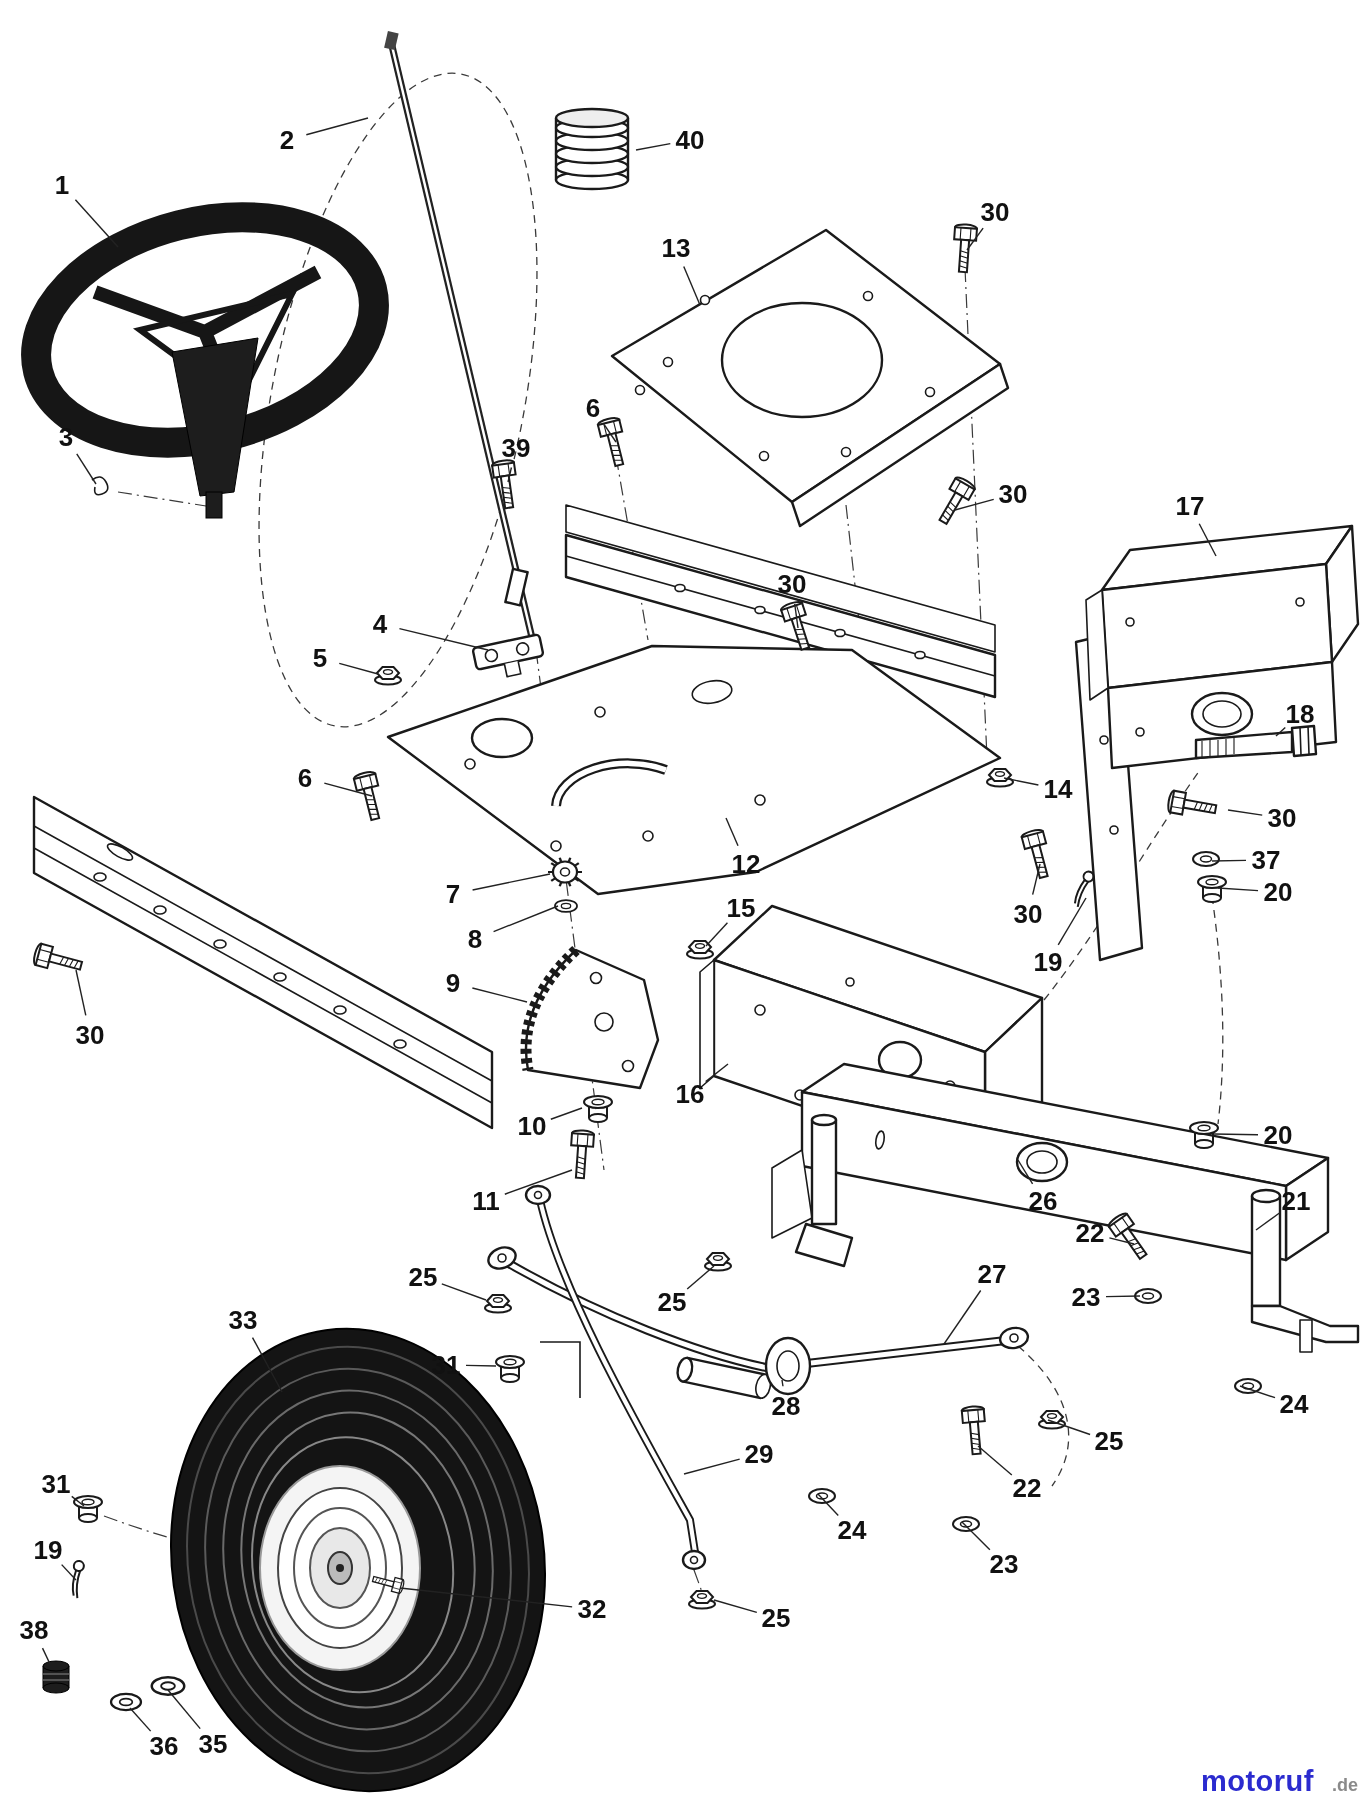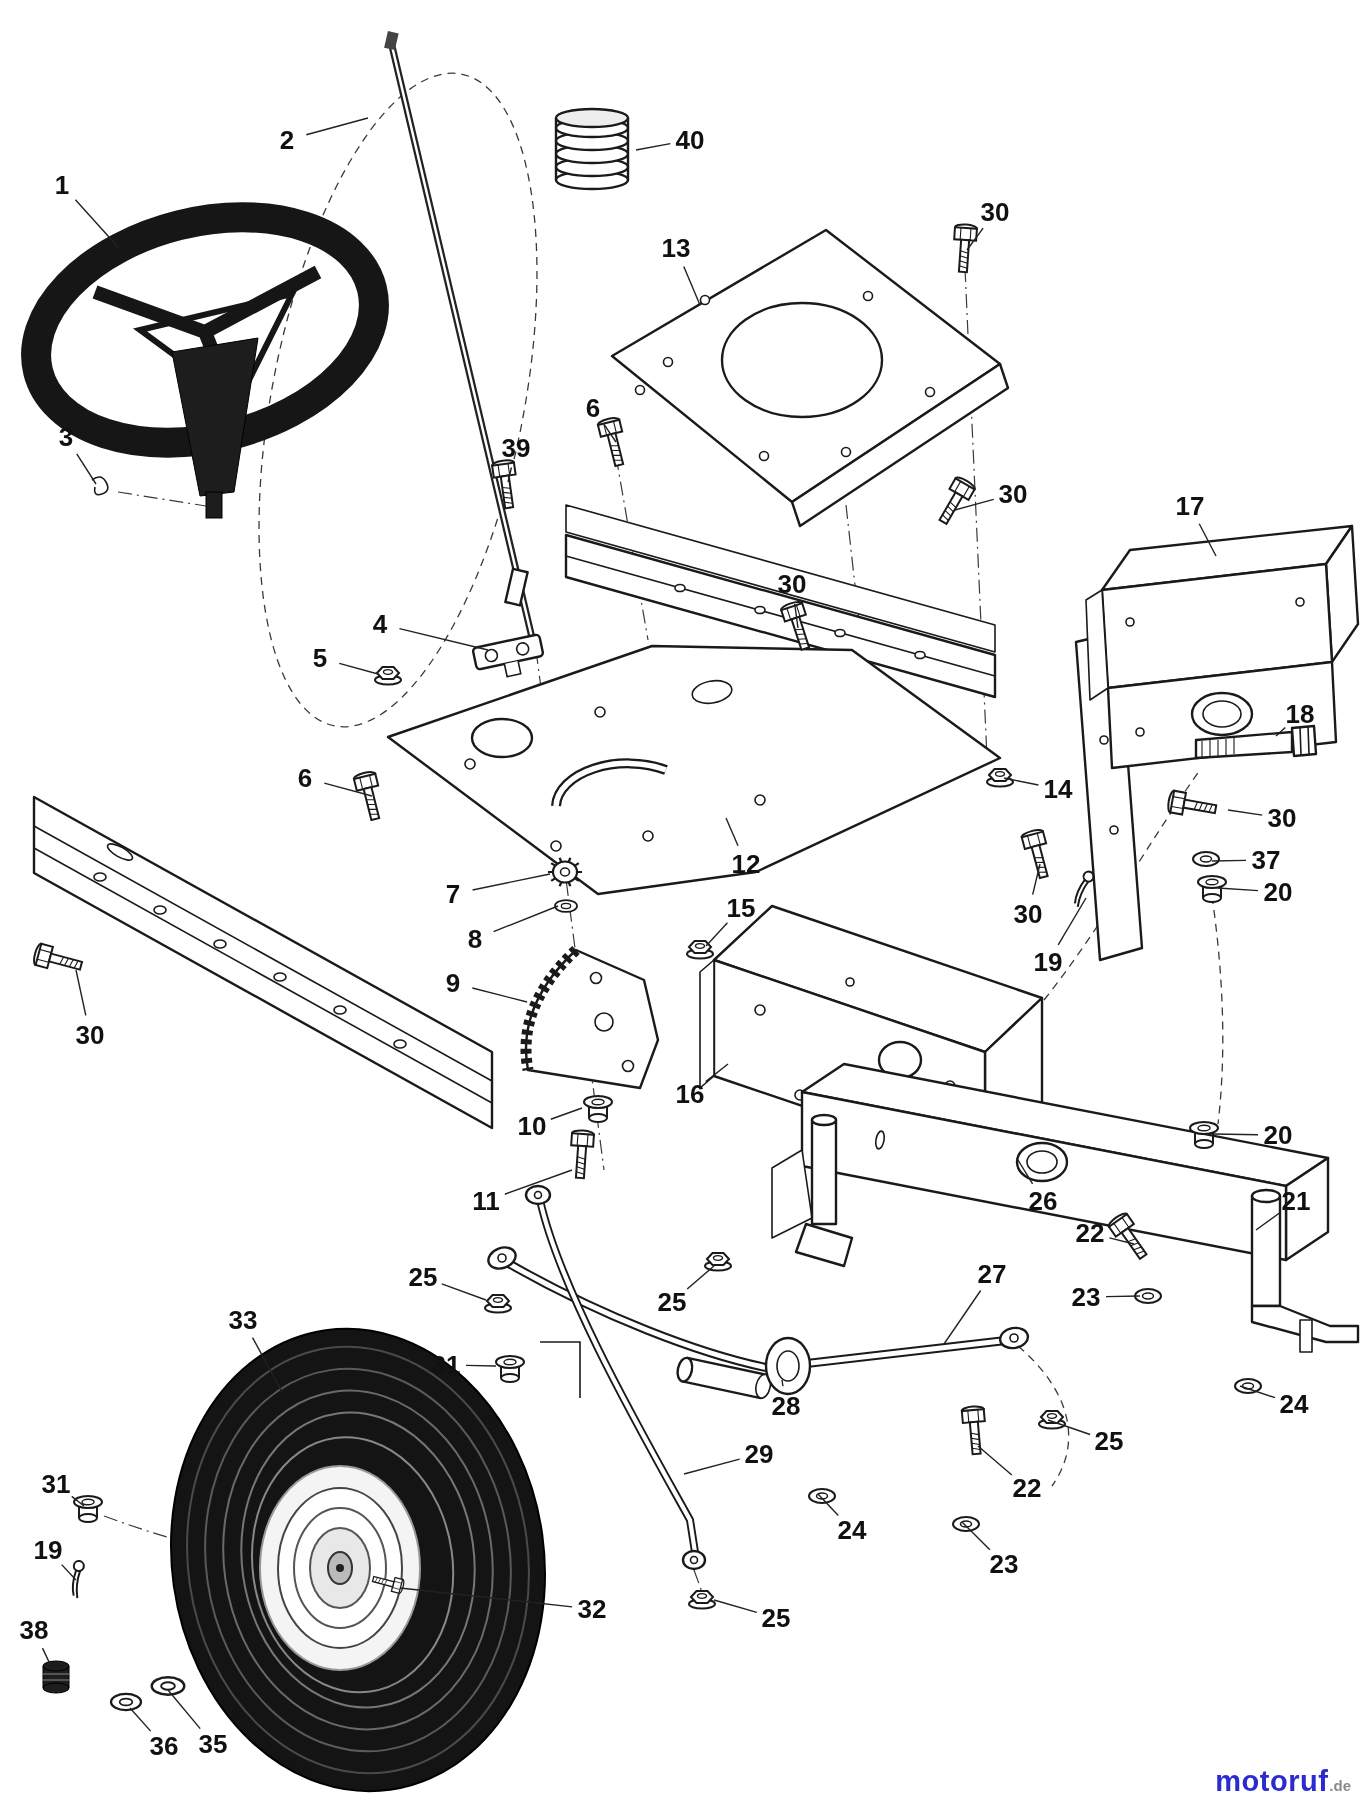--- a/index.html
+++ b/index.html
@@ -12,26 +12,26 @@
   .partT  { fill:#fff; stroke:#1a1a1a; stroke-width:1.6; stroke-linejoin:round; }
   .solid  { fill:#1d1d1d; stroke:#000; stroke-width:1; }
   .ln     { fill:none; stroke:#1a1a1a; stroke-width:1.6; }
   .dash   { fill:none; stroke:#3a3a3a; stroke-width:1.3; stroke-dasharray:8 6; }
   .dashdot{ fill:none; stroke:#3a3a3a; stroke-width:1.2; stroke-dasharray:14 5 2 5; }
   .teeth  { fill:none; stroke:#1a1a1a; stroke-width:11; stroke-dasharray:5 4.5; }
   .callout{ font:600 26px "Liberation Sans", sans-serif; fill:#111;
             text-anchor:middle; dominant-baseline:central; }
   .leader { stroke:#222; stroke-width:1.4; }
   #watermark {
-    position:absolute; right:16px; bottom:2px; display:flex; align-items:baseline; gap:1px;
+    position:absolute; right:9px; bottom:2px; display:flex; align-items:baseline; gap:18px;
     user-select:none;
     justify-content:space-between;
   }
   #watermark .brand { color:#2b2bcf; font-weight:bold; font-size:29px; letter-spacing:0.5px; }
-  #watermark .tld   { color:#8a8a8a; font-size:15px; font-weight:bold; }
+  #watermark .tld   { color:#8a8a8a; font-size:18px; font-weight:bold; }
 </style>
 </head>
 <body>
 
 <div id="stage">
 <svg id="diagram-svg" viewBox="0 0 1367 1800" width="1367" height="1800" xmlns="http://www.w3.org/2000/svg">
 
   <defs>
     <g id="sym-bolt">
       <ellipse cx="0" cy="-14" rx="11" ry="3.5" fill="#fff" stroke="#1a1a1a" stroke-width="2"></ellipse>

